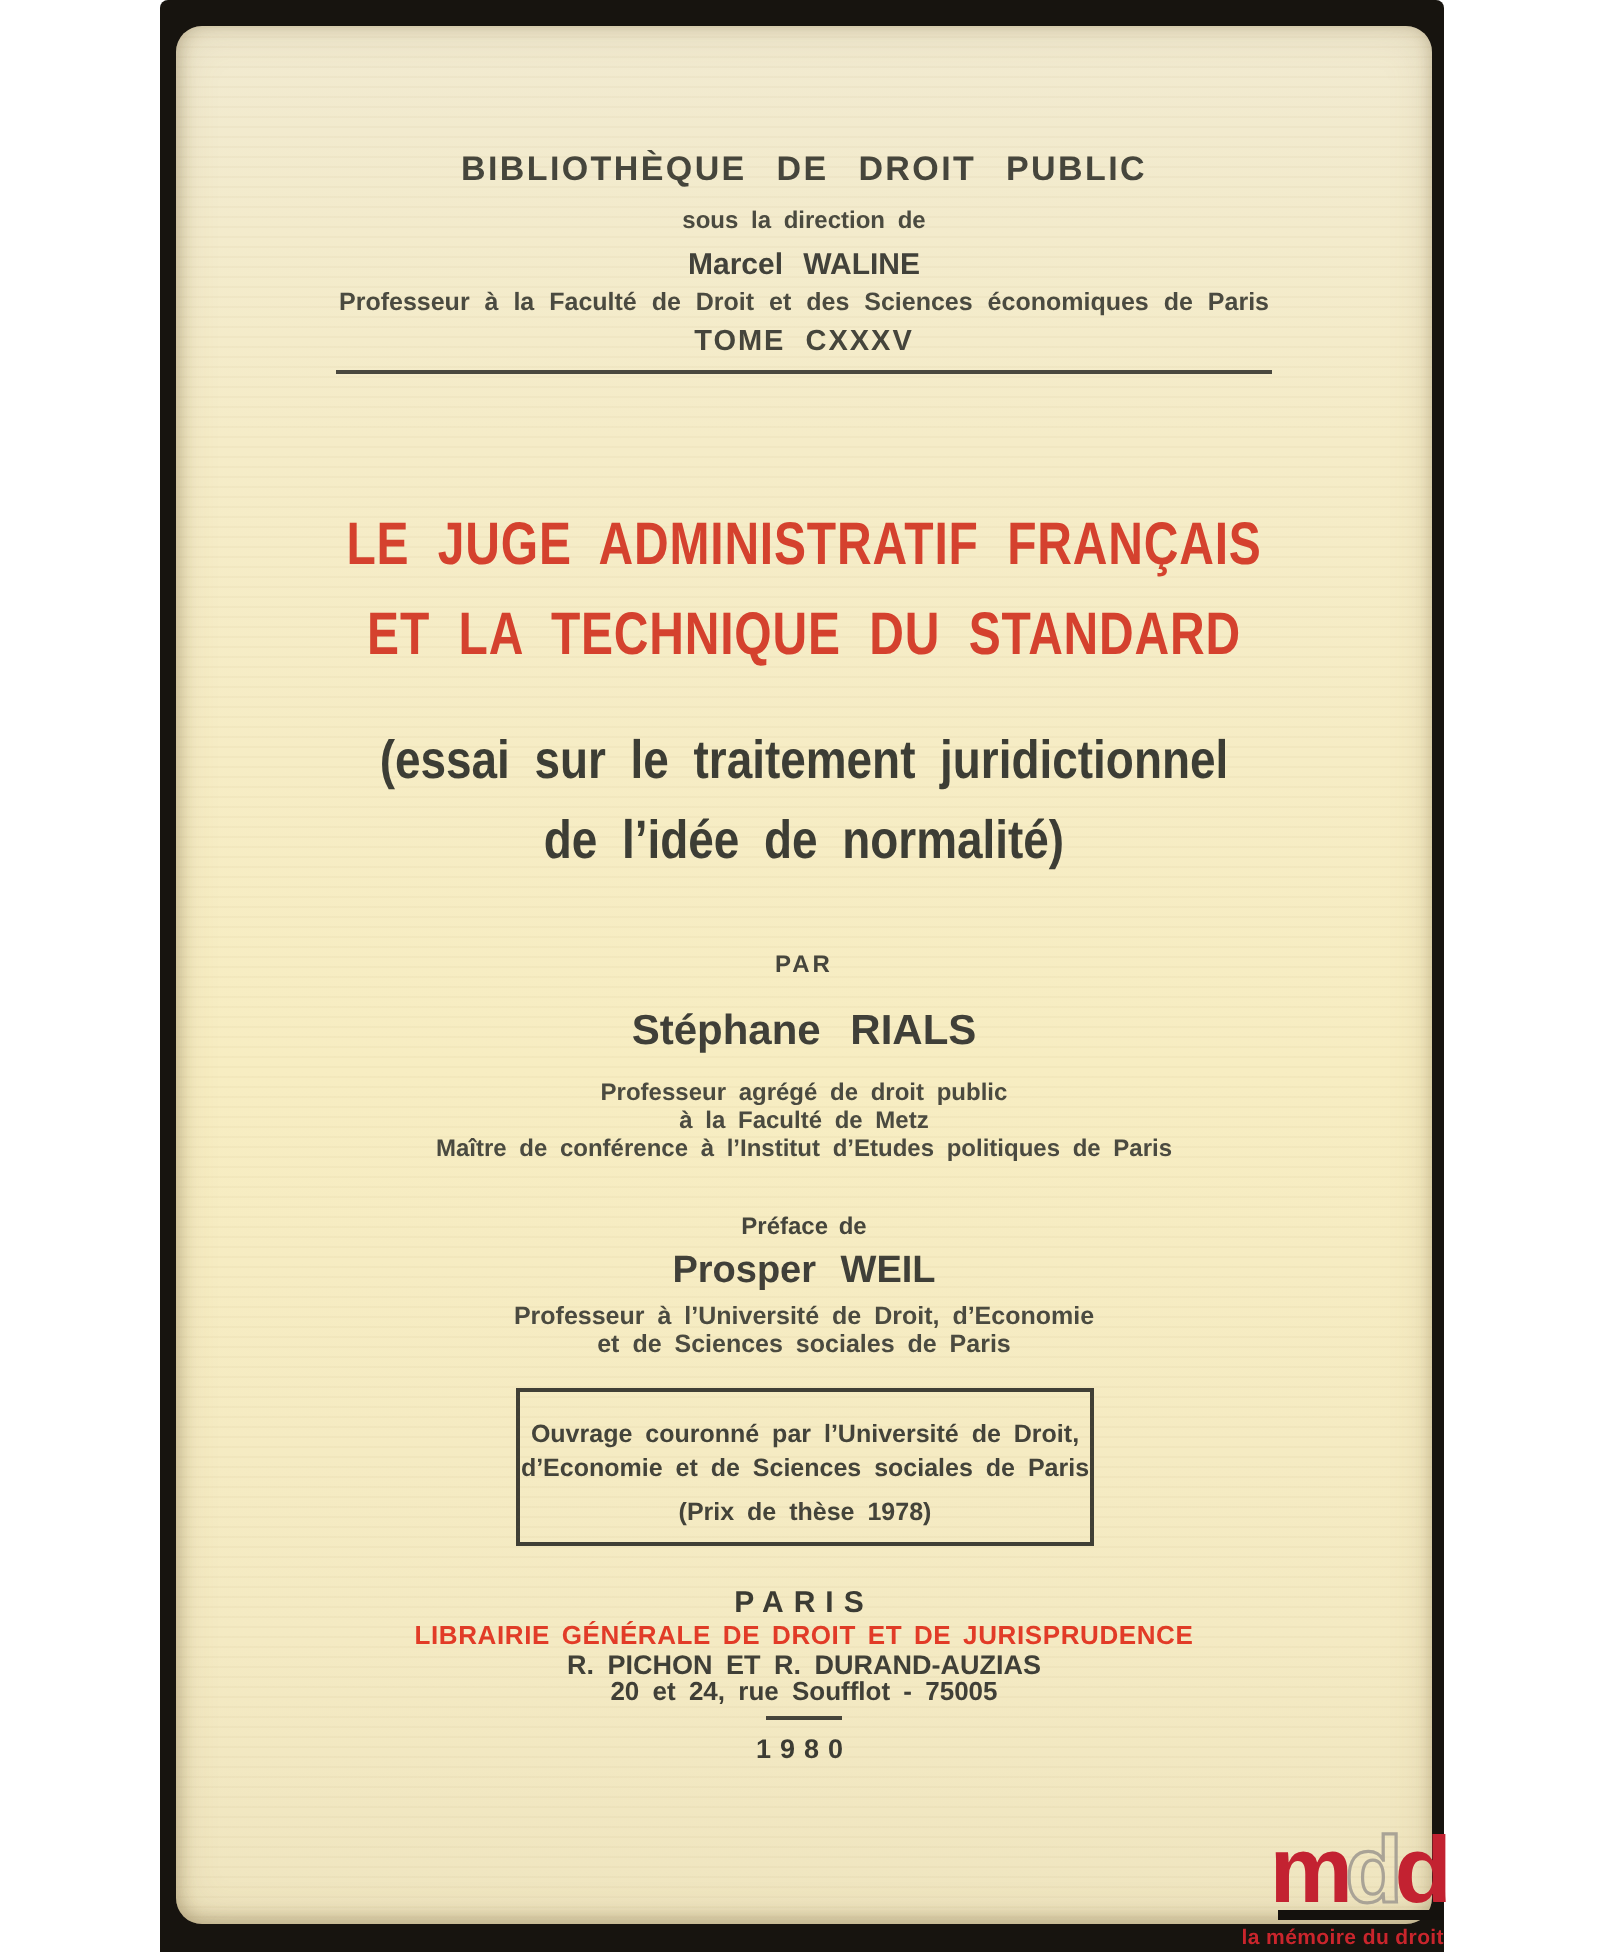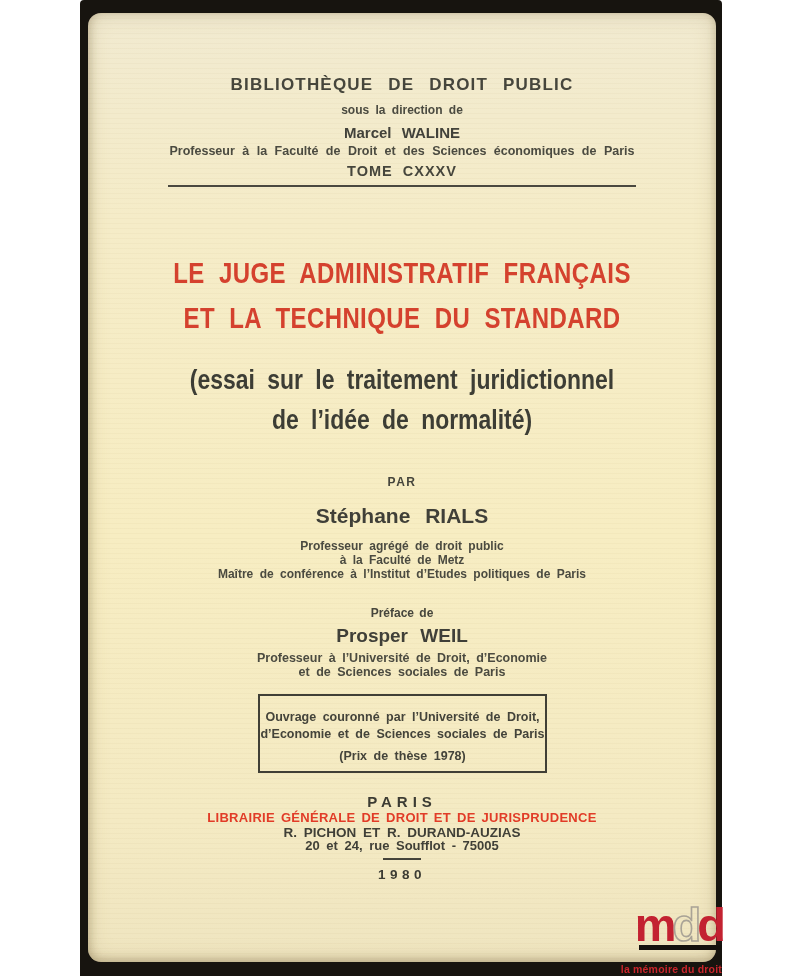--- a/index.html
+++ b/index.html
@@ -72,21 +72,21 @@
   .pub-address{top:826px;font-size:13px;font-weight:bold;word-spacing:3px;color:#3f3f37;}
   .rule2{position:absolute;top:845px;left:295px;width:38px;height:2px;background:#44433a;}
   .pub-year{top:854px;font-size:13.5px;font-weight:bold;letter-spacing:4.5px;color:#3b3b33;}
 
   
   .mdd{position:absolute;right:78px;bottom:1px;display:flex;flex-direction:column;align-items:flex-end;z-index:5;}
   .mdd-letters{font-size:47px;font-weight:bold;line-height:.78;letter-spacing:-4px;white-space:nowrap;}
   .mdd-letters .red{color:#c32231;}
   .mdd-letters .outline{color:transparent;-webkit-text-stroke:1.6px #a9a396;text-stroke:1.6px #a9a396;}
   .mdd-bar{width:83px;height:5px;background:#14110d;margin-top:1px;}
-  .mdd-tagline{font-size:10.5px;font-weight:bold;color:#c9252c;letter-spacing:.2px;margin-top:13px;white-space:nowrap;}
+  .mdd-tagline{font-size:10.5px;font-weight:bold;color:#c9252c;letter-spacing:.2px;margin-top:3px;white-space:nowrap;}
 </style>
 </head>
 <body>
 
 <div class="canvas">
   <div class="backdrop"></div>
 
   <div class="cover">
 
     <div class="line series-title">BIBLIOTHÈQUE DE DROIT PUBLIC</div>

